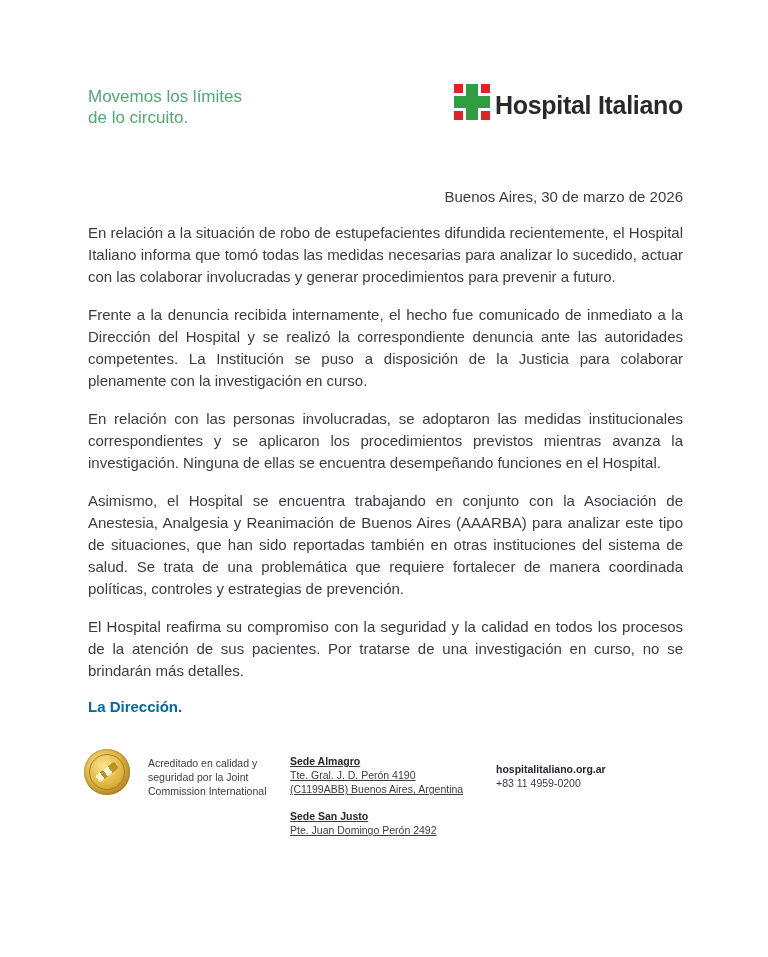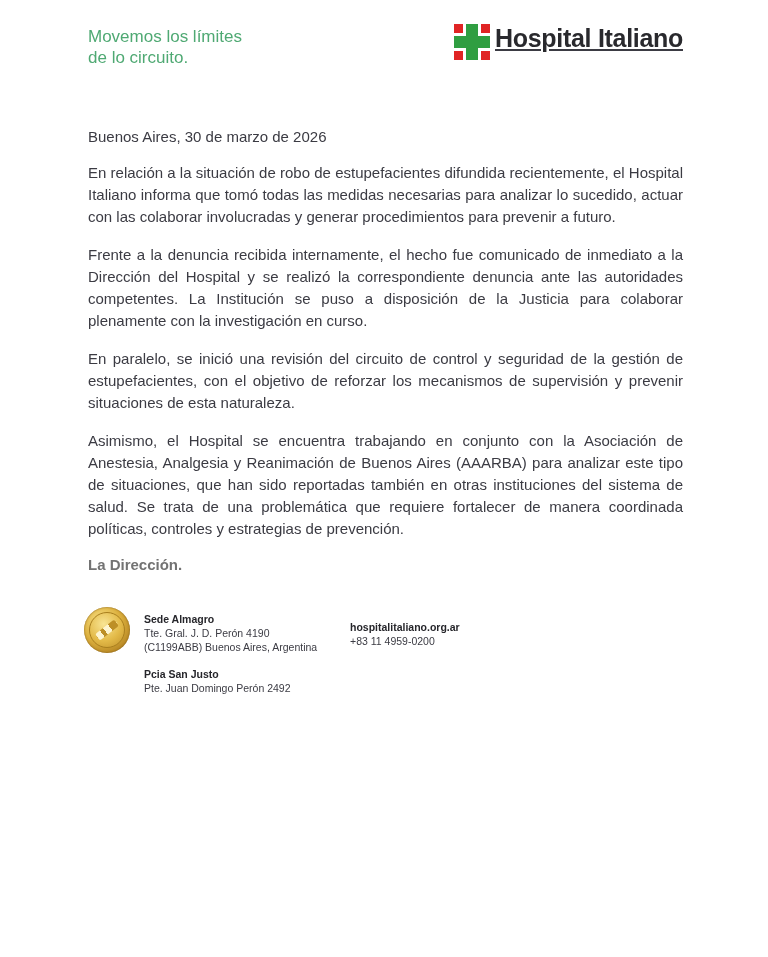--- a/index.html
+++ b/index.html
@@ -5,37 +5,37 @@
   * { margin: 0; padding: 0; box-sizing: border-box; }
   html, body { background: #ffffff; }
   body {
     width: 768px; height: 957px;
     font-family: "Liberation Sans", "DejaVu Sans", sans-serif;
     color: #3b3b43;
     overflow: hidden;
   }
   .page {
     width: 768px; height: 957px;
-    padding: 24px 85px 0 88px;
+    padding: 84px 85px 0 88px;
     background: #ffffff;
   }
 
   
   .letterhead {
     display: flex;
     justify-content: space-between;
     align-items: flex-start;
   }
   .tagline {
     color: #4fa973;
     font-size: 17px;
     line-height: 21px;
     padding-top: 2px;
   }
-  .logo { display: flex; align-items: flex-start; gap: 5px; text-decoration: underline; }
+  .logo { display: flex; align-items: flex-end; gap: 5px; }
   .logo-icon { position: relative; width: 36px; height: 36px; flex: 0 0 auto; }
   .logo-icon .bar { position: absolute; background: #2f9e41; }
   .logo-icon .bar.h { left: 0; right: 0; top: 12px; height: 12px; }
   .logo-icon .bar.v { top: 0; bottom: 0; left: 12px; width: 12px; }
   .logo-icon .sq { position: absolute; width: 9px; height: 9px; background: #e02424; }
   .logo-icon .sq.tl { left: 0; top: 0; }
   .logo-icon .sq.tr { right: 0; top: 0; }
   .logo-icon .sq.bl { left: 0; bottom: 0; }
   .logo-icon .sq.br { right: 0; bottom: 0; }
   .logo-text {
@@ -43,33 +43,34 @@
     font-weight: 700;
     letter-spacing: -0.3px;
     color: #29292d;
     white-space: nowrap;
   }
 
   
   .date-line {
     margin-top: 58px;
     margin-bottom: 14px;
+    text-align: right;
     font-size: 15px;
     line-height: 22px;
   }
   .body-text p {
     font-size: 15px;
     line-height: 22px;
     text-align: justify;
     margin-bottom: 16px;
   }
   .signature {
     font-size: 15px;
     font-weight: 700;
-    color: #737373;
+    color: #0369a1;
     margin-top: 16px;
   }
 
   
   .letter-footer {
     margin-top: 34px;
     margin-left: -4px;
     display: flex;
     align-items: flex-start;
     font-size: 10.5px;
@@ -100,21 +101,21 @@
     transform: rotate(-38deg);
     border-radius: 2px;
   }
   .accreditation {
     width: 128px;
     margin-left: 18px;
     padding-top: 7px;
     color: #3b3b43;
   }
   .sedes { margin-left: 14px; width: 192px; padding-top: 5px; }
-  .sede { margin-bottom: 13px; }
+  .sede { margin-bottom: 13px; text-decoration: underline; }
   .sede-name { font-weight: 700; color: #26262b; }
   .contact { margin-left: 14px; padding-top: 5px; }
   .website { font-weight: 700; color: #26262b; margin-top: 8px; }
 </style>
 </head>
 <body>
 
 <div class="page">
 
   <header class="letterhead">
@@ -133,36 +134,38 @@
       </div>
       <div class="logo-text">Hospital Italiano</div>
     </div>
   </header>
 
   <div class="date-line">Buenos Aires, 30 de marzo de 2026</div>
 
   <div class="body-text">
     <p>En relación a la situación de robo de estupefacientes difundida recientemente, el Hospital Italiano informa que tomó todas las medidas necesarias para analizar lo sucedido, actuar con las colaborar involucradas y generar procedimientos para prevenir a futuro.</p>
     <p>Frente a la denuncia recibida internamente, el hecho fue comunicado de inmediato a la Dirección del Hospital y se realizó la correspondiente denuncia ante las autoridades competentes. La Institución se puso a disposición de la Justicia para colaborar plenamente con la investigación en curso.</p>
-    <p>En paralelo, se inició una revisión del circuito de control y seguridad de la gestión de estupefacientes, con el objetivo de reforzar los mecanismos de supervisión y prevenir situaciones de esta naturaleza.</p>
+    <p>En relación con las personas involucradas, se adoptaron las medidas institucionales correspondientes y se aplicaron los procedimientos previstos mientras avanza la investigación. Ninguna de ellas se encuentra desempeñando funciones en el Hospital.</p>
     <p>Asimismo, el Hospital se encuentra trabajando en conjunto con la Asociación de Anestesia, Analgesia y Reanimación de Buenos Aires (AAARBA) para analizar este tipo de situaciones, que han sido reportadas también en otras instituciones del sistema de salud. Se trata de una problemática que requiere fortalecer de manera coordinada políticas, controles y estrategias de prevención.</p>
+    <p>El Hospital reafirma su compromiso con la seguridad y la calidad en todos los procesos de la atención de sus pacientes. Por tratarse de una investigación en curso, no se brindarán más detalles.</p>
   </div>
 
   <div class="signature">La Dirección.</div>
 
   <footer class="letter-footer">
     <div class="medal"></div>
+    <div class="accreditation">Acreditado en calidad y seguridad por la Joint Commission International</div>
     <div class="sedes">
       <div class="sede">
         <div class="sede-name">Sede Almagro</div>
         <div>Tte. Gral. J. D. Perón 4190</div>
         <div>(C1199ABB) Buenos Aires, Argentina</div>
       </div>
       <div class="sede">
-        <div class="sede-name">Pcia San Justo</div>
+        <div class="sede-name">Sede San Justo</div>
         <div>Pte. Juan Domingo Perón 2492</div>
       </div>
     </div>
     <div class="contact">
       <div class="website">hospitalitaliano.org.ar</div>
       <div class="phone">+83 11 4959-0200</div>
     </div>
   </footer>
 
 </div>

